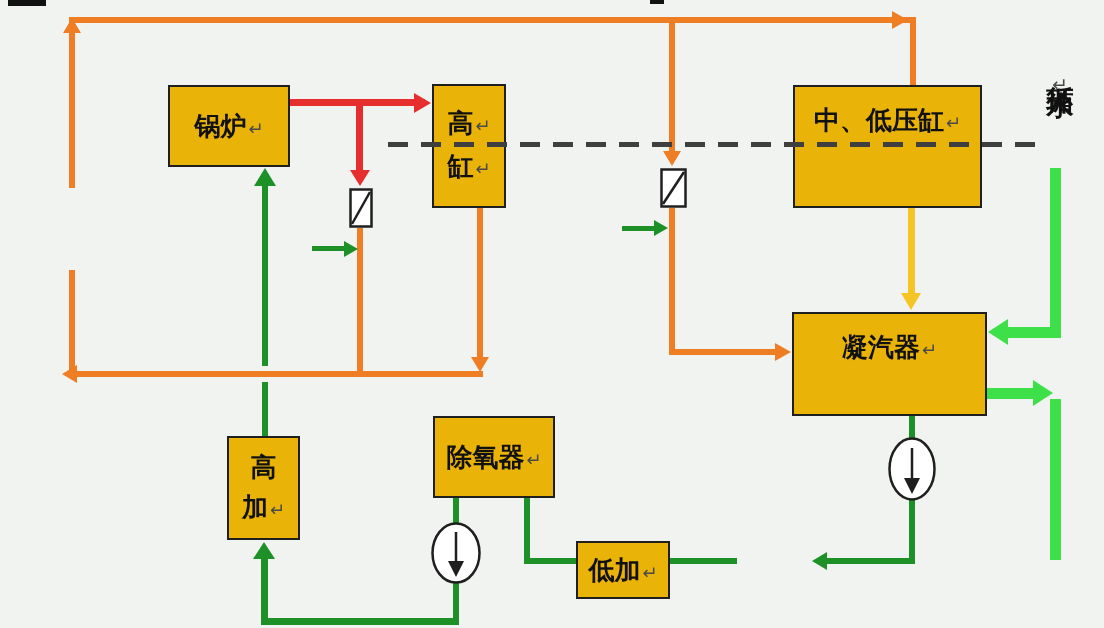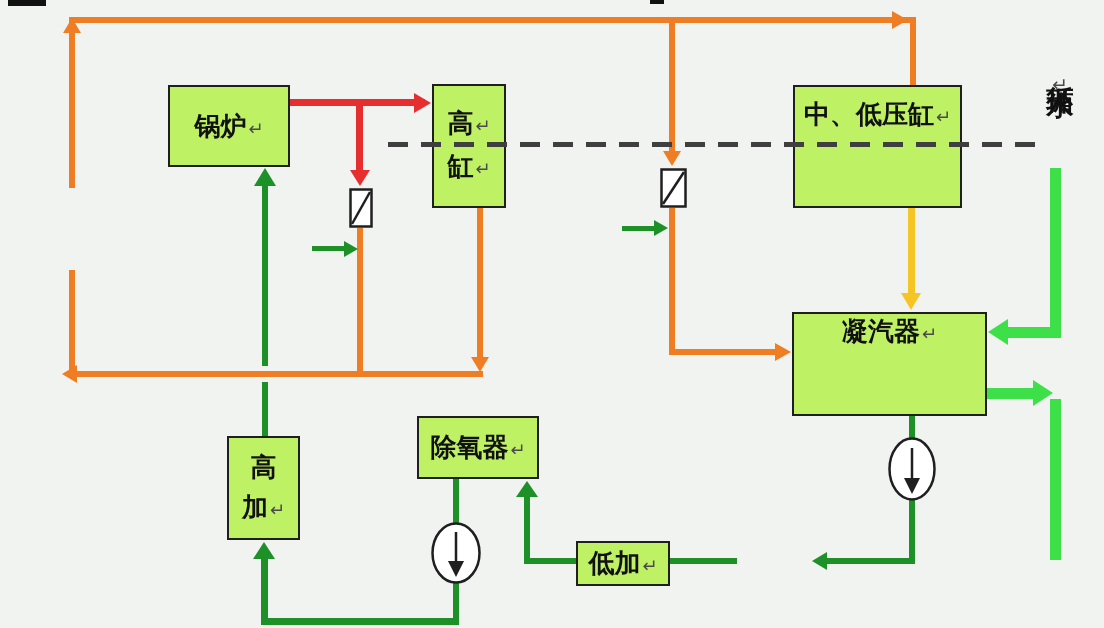--- a/index.html
+++ b/index.html
@@ -2,21 +2,21 @@
 <html style="--bg: #f1f3f0; --ink: #1f1f1f; --dash: #3f3f3f; --main_steam_red: #e62e2e; --steam_orange: #ef7d23; --exhaust_yellow: #f5c425; --water_green: #1d9128; --circ_green: #3ee04a; --watermark_gray: #55565a;"><head>
 <meta charset="utf-8">
 <style>
   html,body{margin:0;padding:0;}
   #canvas{
     position:relative;width:1104px;height:628px;overflow:hidden;
     background:var(--bg,#f1f3f0);
     font-family:"DejaVu Sans",sans-serif;
   }
   .box{
-    position:absolute;background:#bef264;border:2.5px solid var(--ink,#1f1f1f);
+    position:absolute;background:#eab308;border:2.5px solid var(--ink,#1f1f1f);
     box-sizing:border-box;display:flex;align-items:center;justify-content:center;
     color:#111;font-weight:700;z-index:2;
   }
   .box .lbl{position:relative;z-index:4;font-size:26px;white-space:nowrap;}
   .box.top-label{align-items:flex-start;}
   .box.two-line{flex-direction:column;}
   .box.two-line .lbl{line-height:40px;}
   .ret{color:#4a4a4a;font-size:0.7em;font-weight:400;margin-left:2px;}
   .h-line,.v-line,.mark{position:absolute;}
   .arrow{position:absolute;width:0;height:0;z-index:1;}
@@ -109,39 +109,39 @@
 
   <div class="box" style="left:168px;top:85px;width:122px;height:82px;">
     <span class="lbl"><span>锅炉</span><span class="ret">↵</span></span>
   </div>
 
   <div class="box two-line" style="left:432px;top:84px;width:74px;height:124px;">
     <span class="lbl"><span>高</span><span class="ret">↵</span></span>
     <span class="lbl"><span>缸</span><span class="ret">↵</span></span>
   </div>
 
-  <div class="box top-label" style="left:793px;top:85px;width:169px;height:123px;padding-top:10px;">
+  <div class="box top-label" style="left:793px;top:85px;width:189px;height:123px;padding-top:16px;">
     <span class="lbl"><span>中、低压缸</span><span class="ret">↵</span></span>
   </div>
 
 
-  <div class="box top-label" style="left:792px;top:312px;width:195px;height:104px;">
+  <div class="box top-label" style="left:792px;top:312px;width:195px;height:104px;padding-top:16px;">
     <span class="lbl"><span>凝汽器</span><span class="ret">↵</span></span>
   </div>
 
   <div class="box two-line" style="left:227px;top:436px;width:73px;height:104px;">
     <span class="lbl"><span>高</span></span>
     <span class="lbl"><span>加</span><span class="ret">↵</span></span>
   </div>
 
-  <div class="box" style="left:417px;top:416px;width:122px;height:63px;">
+  <div class="box" style="left:433px;top:416px;width:122px;height:82px;">
     <span class="lbl"><span>除氧器</span><span class="ret">↵</span></span>
   </div>
 
-  <div class="box" style="left:576px;top:541px;width:94px;height:45px;">
+  <div class="box" style="left:576px;top:541px;width:94px;height:58px;">
     <span class="lbl"><span>低加</span><span class="ret">↵</span></span>
   </div>
 
 
   <svg class="device" style="left:349px;top:188px;" width="24" height="40">
     <rect x="1.5" y="1.5" width="21" height="37" fill="#ffffff" style="stroke:var(--ink);stroke-width:2.5;"></rect>
     <line x1="3" y1="36" x2="21" y2="4" style="stroke:var(--ink);stroke-width:2.5;"></line>
   </svg>
   <svg class="device" style="left:660px;top:168px;" width="27" height="40">
     <rect x="1.5" y="1.5" width="24" height="37" fill="#ffffff" style="stroke:var(--ink);stroke-width:2.5;"></rect>

